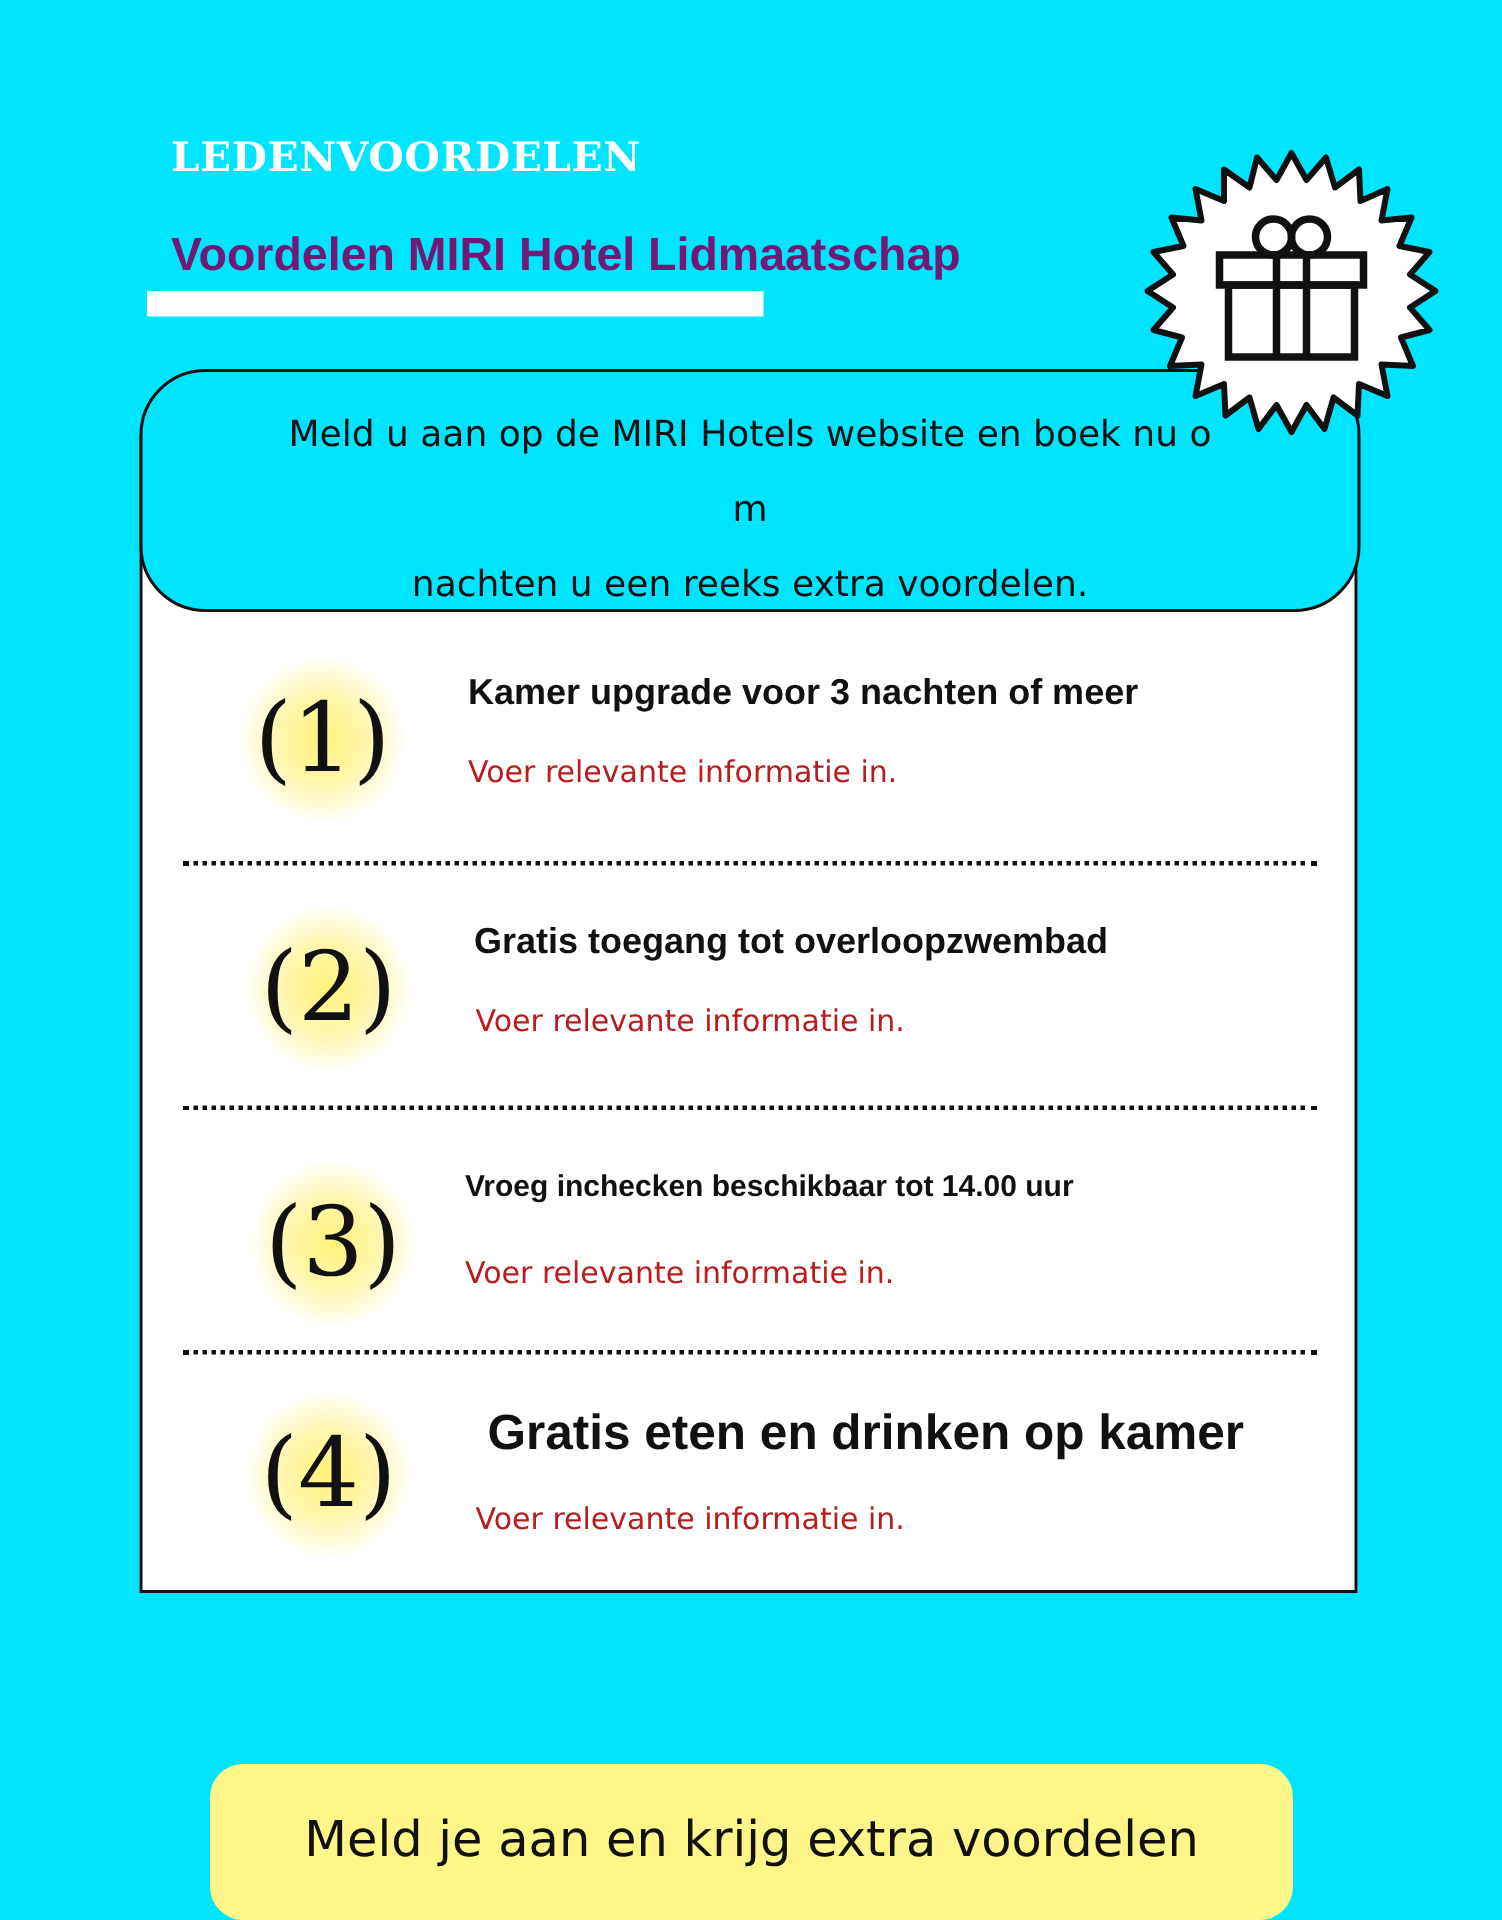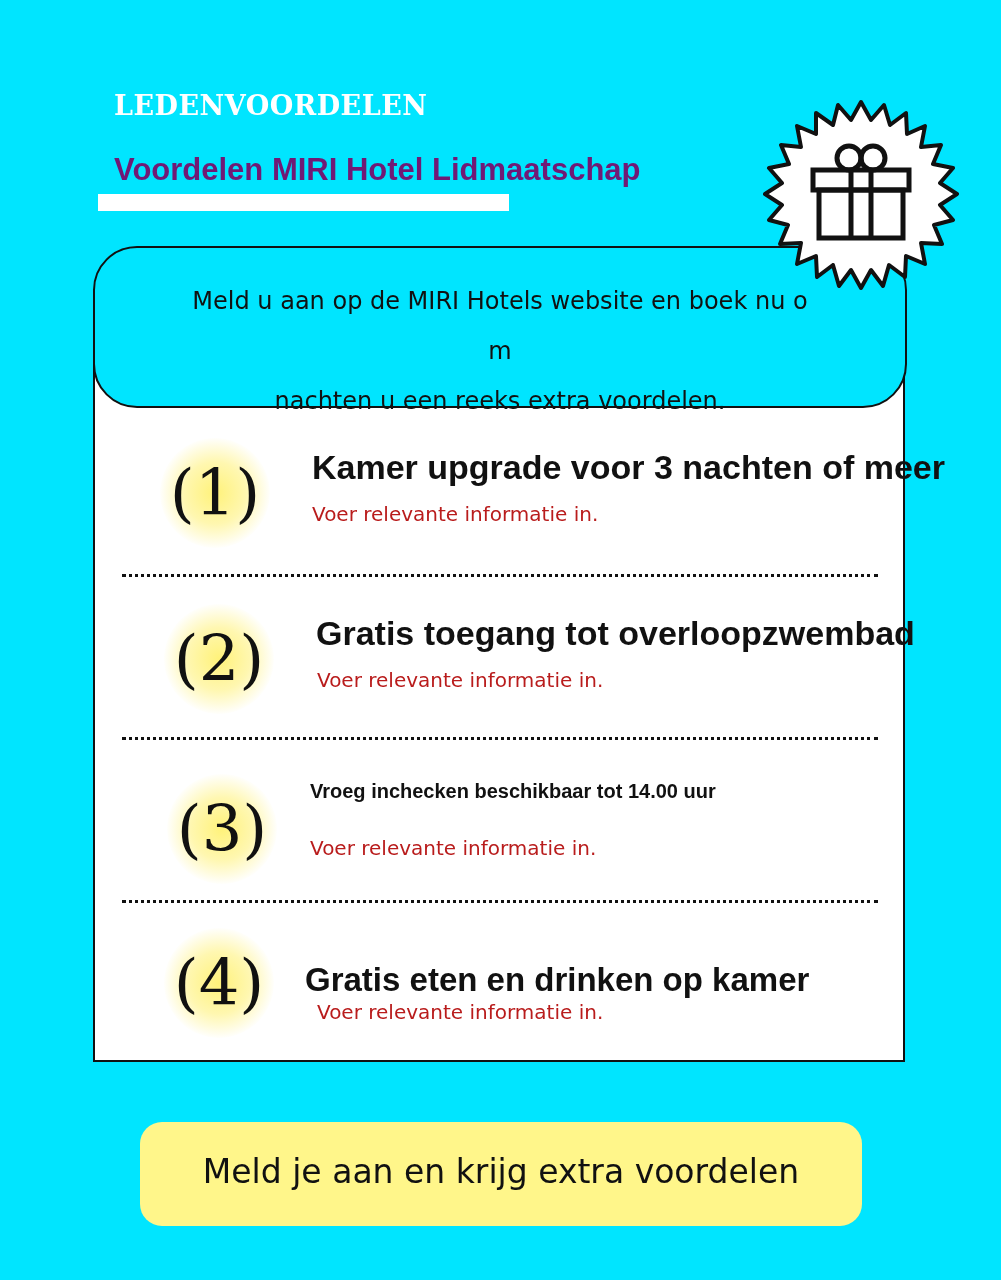--- a/index.html
+++ b/index.html
@@ -1,29 +1,29 @@
 <!DOCTYPE html>
 <html><head>
 <meta charset="utf-8">
 <style>
   html,body{margin:0;padding:0;}
   body{width:1001px;height:1280px;background:#00e5ff;position:relative;overflow:hidden;font-family:"Liberation Sans",sans-serif;}
   .eyebrow{position:absolute;left:114px;top:90px;font-family:"DejaVu Serif",serif;font-weight:bold;font-size:27px;color:#ffffff;letter-spacing:0.5px;}
   .title{position:absolute;left:114px;top:152px;font-family:"Liberation Sans",sans-serif;font-weight:bold;font-size:31px;color:#701a75;}
   .underline{position:absolute;left:98px;top:194px;width:411px;height:17px;background:#fff;}
   .card{position:absolute;left:93px;top:290px;width:812px;height:772px;background:#fff;border:2px solid #111;box-sizing:border-box;}
-  .intro{position:absolute;left:93px;top:246px;width:814px;height:162px;background:#00e5ff;border:2px solid #111;border-radius:44px;box-sizing:border-box;text-align:center;font-family:"DejaVu Sans",sans-serif;font-size:24px;color:#111;padding-top:28px;line-height:50px;}
+  .intro{position:absolute;left:93px;top:246px;width:814px;height:162px;background:#00e5ff;border:2px solid #111;border-radius:44px;box-sizing:border-box;text-align:center;font-family:"DejaVu Sans",sans-serif;font-size:24px;color:#111;padding-top:16px;line-height:50px;}
   .badge{position:absolute;left:763px;top:98px;width:196px;height:196px;}
   .item{position:absolute;left:120px;width:760px;height:140px;}
   .num-wrap{position:absolute;left:40px;top:8px;width:110px;height:110px;border-radius:50%;background:radial-gradient(circle,#fff27a 0%,#fff7b0 40%,rgba(255,255,255,0) 72%);}
   .num{position:absolute;left:0;top:0;width:110px;height:110px;text-align:center;line-height:110px;font-family:"DejaVu Serif",serif;font-size:64px;color:#111;}
-  .item-title{position:absolute;left:192px;top:18px;font-family:"Liberation Sans",sans-serif;font-weight:bold;font-size:34px;color:#111;white-space:nowrap;}
+  .item-title{position:absolute;left:192px;top:18px;font-family:"Liberation Sans",sans-serif;font-weight:bold;font-size:24px;color:#111;white-space:nowrap;}
   .item-desc{position:absolute;left:192px;top:72px;font-family:"DejaVu Sans",sans-serif;font-size:20px;color:#b91c1c;white-space:nowrap;}
   .sep{position:absolute;left:122px;width:756px;height:0;border-top:3px dotted #111;}
-  .cta{position:absolute;left:140px;top:1122px;width:722px;height:104px;background:#fff68a;border-radius:22px;text-align:center;line-height:100px;font-family:"DejaVu Sans",sans-serif;font-size:33px;color:#111;cursor:pointer;}
+  .cta{position:absolute;left:140px;top:1176px;width:722px;height:104px;background:#fff68a;border-radius:22px;text-align:center;line-height:100px;font-family:"DejaVu Sans",sans-serif;font-size:33px;color:#111;cursor:pointer;}
 </style>
 </head>
 <body>
 
 <div class="eyebrow">LEDENVOORDELEN</div>
 <div class="title">Voordelen MIRI Hotel Lidmaatschap</div>
 <div class="underline"></div>
 
 <div class="card"></div>
 
@@ -71,17 +71,17 @@
   </div>
   <div class="item-title" style="left:190px;top:14px;font-size:20px;">Vroeg inchecken beschikbaar tot 14.00 uur</div>
   <div class="item-desc" style="left:190px;top:70px;">Voer relevante informatie in.</div>
 </div>
 <div class="sep" style="top:900px;"></div>
 
 <div class="item" style="top:920px;">
   <div class="num-wrap" style="left:44px;">
     <div class="num">(4)</div>
   </div>
-  <div class="item-title" style="left:185px;top:16px;font-size:33px;margin-top:25px;">Gratis eten en drinken op kamer</div>
+  <div class="item-title" style="left:205px;top:16px;font-size:33px;">Gratis eten en drinken op kamer</div>
   <div class="item-desc" style="left:197px;top:80px;">Voer relevante informatie in.</div>
 </div>
 
 <div class="cta">Meld je aan en krijg extra voordelen</div>
 
 </body></html>

